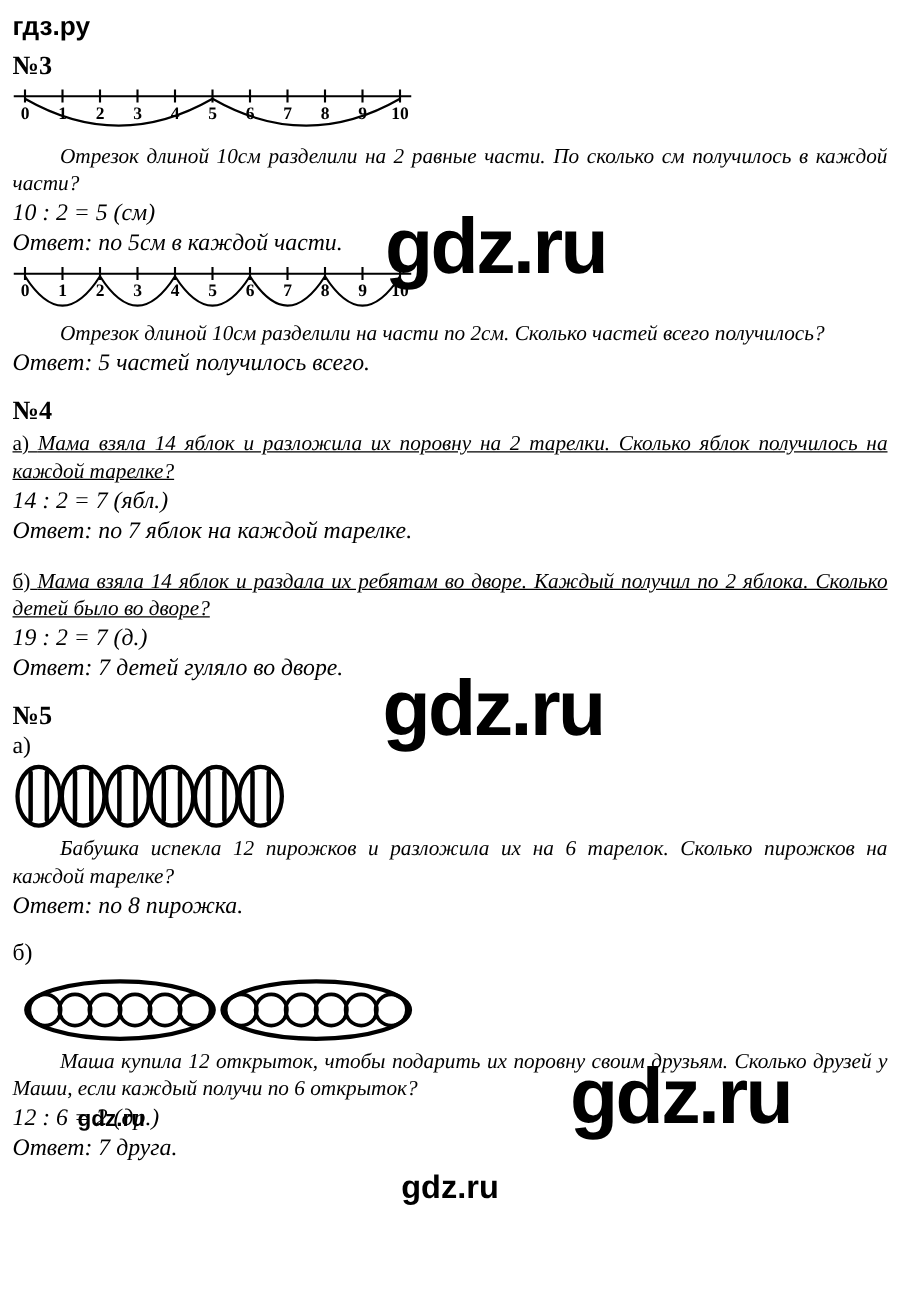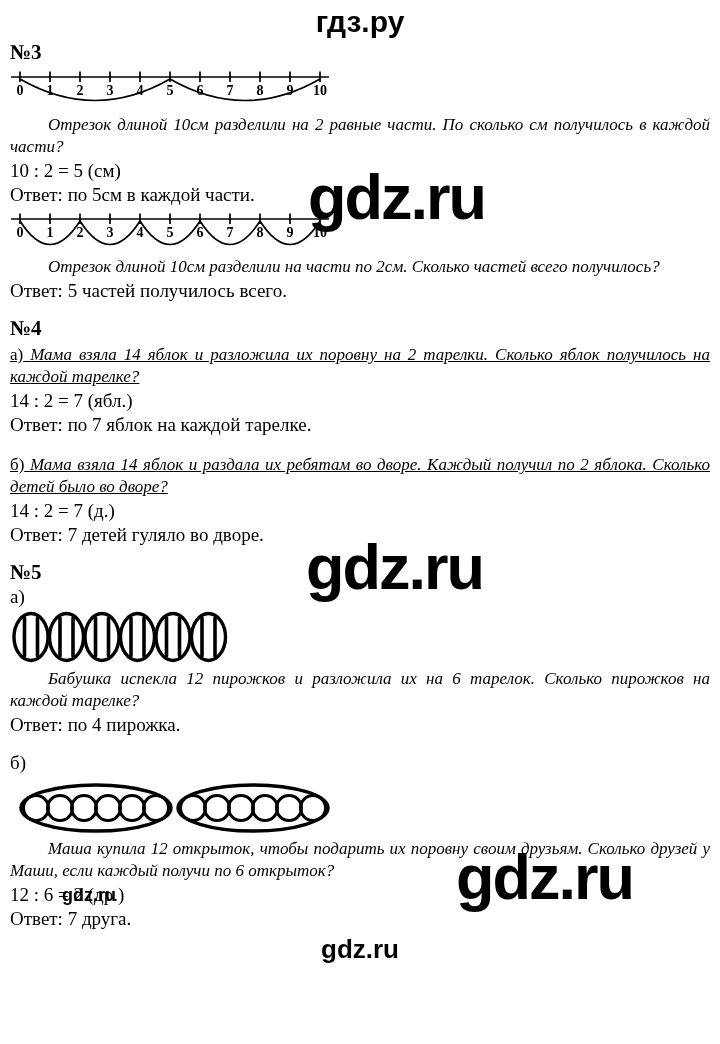--- a/index.html
+++ b/index.html
@@ -1,33 +1,33 @@
 <!DOCTYPE html>
 <html><head>
 <meta charset="utf-8">
 <style>
   * { margin:0; padding:0; box-sizing:border-box; }
   html,body { width:720px; height:1044px; overflow:hidden; background:#ffffff; }
   body { font-family:"Liberation Serif", serif; color:#000; position:relative; padding:6px 10px 0 10px; }
 
-  .site-header { text-align:center; font-family:"Liberation Sans", sans-serif; font-weight:bold; font-size:30px; line-height:32px; }
+  .site-header { font-family:"Liberation Sans", sans-serif; font-weight:bold; font-size:21px; line-height:32px; }
   .site-footer { text-align:center; font-family:"Liberation Sans", sans-serif; font-weight:bold; font-size:26px; line-height:26px; margin-top:6px; }
 
   .pnum { font-weight:bold; font-size:21px; line-height:24px; margin-top:2px; }
   section.mt { margin-top:14px; }
 
   svg.numberline { display:block; width:320px; height:42px; margin-top:4px; }
   svg.plates { display:block; width:220px; height:54px; margin:2px 0 0 2px; }
   svg.groups { display:block; width:315px; height:52px; margin:8px 0 0 6px; }
   svg text { font-family:"Liberation Serif", serif; font-weight:bold; font-size:14px; }
 
   .q { font-style:italic; font-size:17px; line-height:22px; text-align:justify; text-indent:38px; margin-top:4px; }
   .q.labeled { text-indent:0;text-decoration:underline; }
   .q .plabel { font-style:normal; }
-  .s { font-size:19px; line-height:23px; margin-top:1px; }
+  .s { font-size:19px; line-height:23px; margin-top:1px;font-style:italic; }
   .part-label { font-size:19px; line-height:22px; margin-top:2px; }
   .gap { margin-top:18px; }
   .gap-sm { margin-top:16px; }
 
   .wm { position:absolute; font-family:"Liberation Sans", sans-serif; font-weight:bold; font-size:63px; line-height:58px; letter-spacing:-2px; color:#000; white-space:nowrap; }
   .wm1 { left:308px; top:168px; }
   .wm2 { left:306px; top:538px; }
   .wm3 { left:456px; top:848px; }
   .wm-small { position:absolute; left:62px; top:886px; font-family:"Liberation Sans", sans-serif; font-weight:bold; font-size:18px; line-height:18px; color:#000; }
 </style>
@@ -107,21 +107,21 @@
 </section>
 
 <section class="mt">
   <div class="pnum">№4</div>
 
   <p class="q labeled"><span class="plabel">а)</span> <span>Мама взяла 14 яблок и разложила их поровну на 2 тарелки. Сколько яблок получилось на каждой тарелке?</span></p>
   <p class="s">14 : 2 = 7 (ябл.)</p>
   <p class="s">Ответ: по 7 яблок на каждой тарелке.</p>
 
   <p class="q labeled gap"><span class="plabel">б)</span> <span>Мама взяла 14 яблок и раздала их ребятам во дворе. Каждый получил по 2 яблока. Сколько детей было во дворе?</span></p>
-  <p class="s">14 : 2 = 7 (д.)</p>
+  <p class="s">19 : 2 = 7 (д.)</p>
   <p class="s">Ответ: 7 детей гуляло во дворе.</p>
 </section>
 
 <section class="mt">
   <div class="pnum">№5</div>
 
   <p class="part-label">а)</p>
   <svg class="plates" viewBox="0 0 220 54">
       <ellipse cx="19" cy="27" rx="17" ry="23.5" fill="none" stroke="#000" stroke-width="3.4"></ellipse>
       <line x1="12.5" y1="8" x2="12.5" y2="46" stroke="#000" stroke-width="3.6" stroke-linecap="round"></line>
@@ -137,21 +137,21 @@
       <line x1="132" y1="8" x2="132" y2="46" stroke="#000" stroke-width="3.6" stroke-linecap="round"></line>
       <ellipse cx="161" cy="27" rx="17" ry="23.5" fill="none" stroke="#000" stroke-width="3.4"></ellipse>
       <line x1="154.5" y1="8" x2="154.5" y2="46" stroke="#000" stroke-width="3.6" stroke-linecap="round"></line>
       <line x1="167.5" y1="8" x2="167.5" y2="46" stroke="#000" stroke-width="3.6" stroke-linecap="round"></line>
       <ellipse cx="196.5" cy="27" rx="17" ry="23.5" fill="none" stroke="#000" stroke-width="3.4"></ellipse>
       <line x1="190" y1="8" x2="190" y2="46" stroke="#000" stroke-width="3.6" stroke-linecap="round"></line>
       <line x1="203" y1="8" x2="203" y2="46" stroke="#000" stroke-width="3.6" stroke-linecap="round"></line>
     </svg>
 
   <p class="q">Бабушка испекла 12 пирожков и разложила их на 6 тарелок. Сколько пирожков на каждой тарелке?</p>
-  <p class="s">Ответ: по 4 пирожка.</p>
+  <p class="s">Ответ: по 8 пирожка.</p>
 
   <p class="part-label gap-sm">б)</p>
   <svg class="groups" viewBox="0 0 315 52">
       <ellipse cx="80" cy="26" rx="75" ry="23" fill="none" stroke="#000" stroke-width="3.4"></ellipse>
       <circle cx="20" cy="26" r="12.5" fill="none" stroke="#000" stroke-width="3"></circle>
       <circle cx="44" cy="26" r="12.5" fill="none" stroke="#000" stroke-width="3"></circle>
       <circle cx="68" cy="26" r="12.5" fill="none" stroke="#000" stroke-width="3"></circle>
       <circle cx="92" cy="26" r="12.5" fill="none" stroke="#000" stroke-width="3"></circle>
       <circle cx="116" cy="26" r="12.5" fill="none" stroke="#000" stroke-width="3"></circle>
       <circle cx="140" cy="26" r="12.5" fill="none" stroke="#000" stroke-width="3"></circle>

